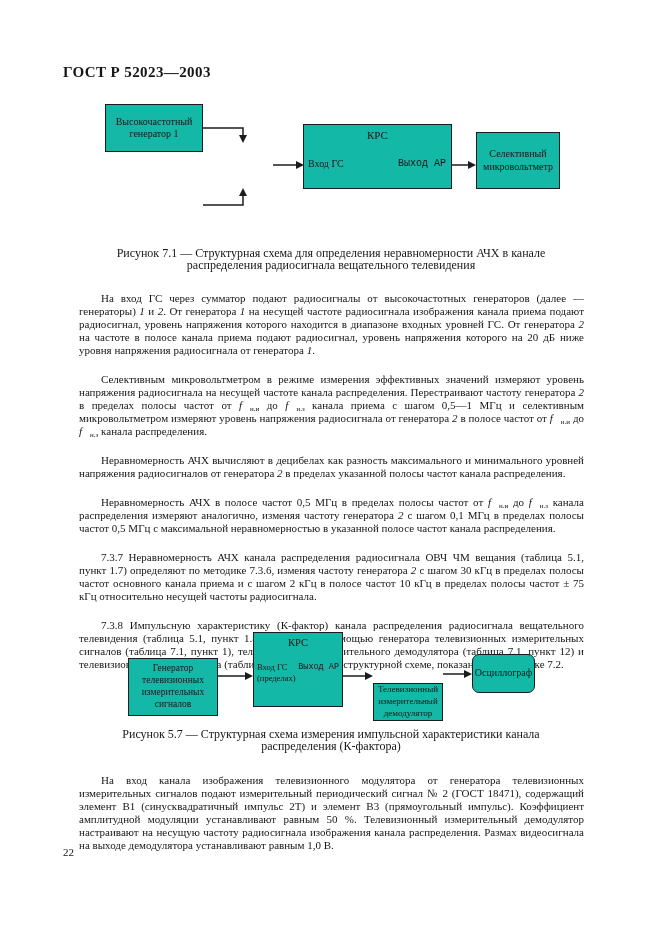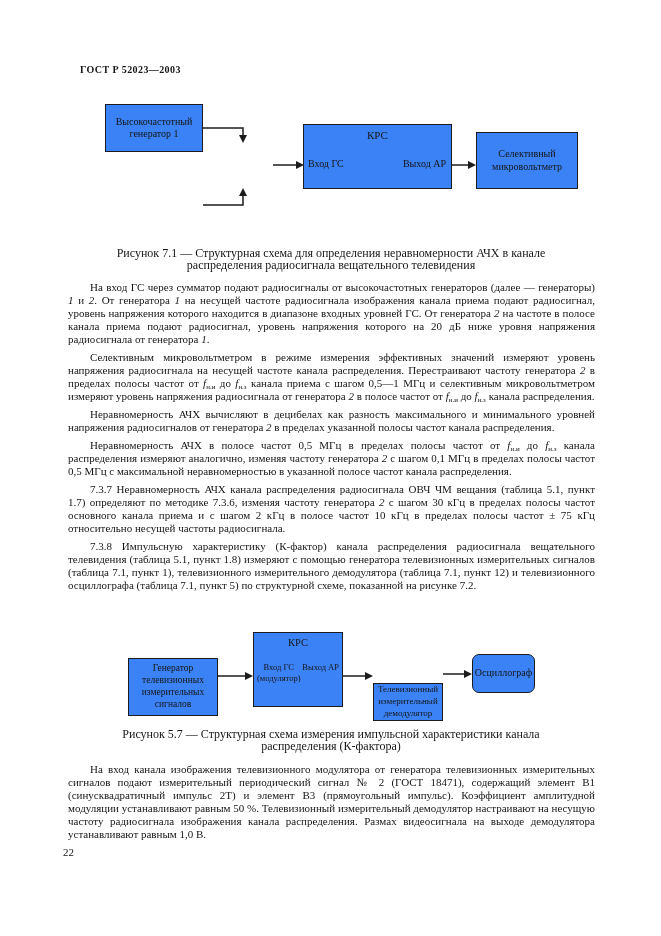--- a/index.html
+++ b/index.html
@@ -2,66 +2,66 @@
 <html lang="ru"><head>
 <meta charset="utf-8">
 <style>
   html,body{margin:0;padding:0;}
   body{
     width:661px;height:936px;background:#ffffff;position:relative;
     font-family:"Liberation Serif", serif;color:#161616;overflow:hidden;
   }
   .page{position:absolute;inset:0;}
   .doc-header{
-    position:absolute;left:80px;top:64px;
-    font-size:10px;font-weight:bold;letter-spacing:.4px;
+    position:absolute;left:63px;top:64px;
+    font-size:15px;font-weight:bold;letter-spacing:.4px;
   }
   
   .diagram{position:absolute;left:63px;width:537px;}
   #fig1{top:97px;height:143px;}
   #fig2{top:628px;height:88px;}
   .arrows{position:absolute;left:0;top:0;}
   .dbox{
-    position:absolute;border:1.6px solid #1c1c1c;background:#3b82f6;box-sizing:border-box;
+    position:absolute;border:1.6px solid #1c1c1c;background:#14b8a6;box-sizing:border-box;
     display:flex;align-items:center;justify-content:center;
     text-align:center;font-size:10px;line-height:1.25;padding:2px;
   }
   
   .b-gen1{left:42px;top:7px;width:98px;height:48px;}
   .b-gen2{left:42px;top:82px;width:98px;height:51px;}
   .b-sum {left:151px;top:46px;width:59px;height:45px;}
   .b-krs1{left:240px;top:27px;width:149px;height:65px;display:block;padding:0;}
-  .b-sel {left:413px;top:35px;width:102px;height:57px;font-size:10px;}
+  .b-sel {left:413px;top:35px;width:84px;height:57px;font-size:10px;}
   
   .b-tvgen{left:65px;top:30px;width:90px;height:58px;font-size:9.5px;}
   .b-krs2 {left:190px;top:4px;width:90px;height:75px;display:block;padding:0;}
   .b-dem  {left:310px;top:27px;width:70px;height:38px;font-size:9px;line-height:1.3;margin-top:28px;}
   .b-osc  {left:409px;top:26px;width:63px;height:39px;font-size:10px;border-radius:7px;}
   .krs-title{position:absolute;left:0;top:4px;width:100%;text-align:center;font-size:11px;}
   .b-krs2 .krs-title{font-size:10.5px;top:3px;}
-  .port-in{position:absolute;left:4px;top:33px;font-size:10px;text-align:center;line-height:1.25;}
-  .port-out{position:absolute;right:5px;top:33px;font-size:10px;text-align:right;}
+  .port-in{position:absolute;left:4px;top:33px;font-size:10px;text-align:left;line-height:1.25;}
+  .port-out{position:absolute;right:5px;top:33px;font-size:10px;text-align:right;font-family:Liberation Mono, monospace;}
   .b-krs2 .port-in{left:3px;top:29px;font-size:8.5px;}
   .b-krs2 .port-out{right:3px;top:29px;font-size:8.5px;}
   
   .caption{
     position:absolute;left:101px;width:460px;text-align:center;
     font-size:12px;line-height:12px;
   }
   #cap1{top:247px;}
   #cap2{top:728px;}
   .textblock{
     position:absolute;left:63px;width:537px;
     font-size:11px;line-height:13px;text-align:justify;
   }
   #text1{top:276px;}
   #text2{top:758px;}
-  .para{margin:5px;text-indent:22px;}
+  .para{margin:16px;text-indent:22px;}
   .para i{font-style:italic;}
-  sub{font-size:7px;line-height:0;vertical-align:-2px;}
+  sub{font-size:7px;line-height:0;vertical-align:-2px;padding-left:8px;}
   .fvar{font-style:italic;}
   .pagenum{position:absolute;left:63px;top:846px;font-size:11px;}
 </style>
 </head>
 <body>
 
 <div class="page">
 
   <div class="doc-header">ГОСТ Р 52023—2003</div>
 
@@ -109,21 +109,21 @@
       </g>
       <g fill="#1c1c1c" stroke="none">
         <polygon points="182,44 182,52 190,48"></polygon>
         <polygon points="302,44 302,52 310,48"></polygon>
         <polygon points="401,42 401,50 409,46"></polygon>
       </g>
     </svg>
     <div class="dbox b-tvgen">Генератор телевизионных измерительных сигналов</div>
     <div class="dbox b-krs2">
       <span class="krs-title">КРС</span>
-      <span class="port-in"><span>Вход ГС</span><br><span>(модулятор)</span></span>
+      <span class="port-in"><span>Вход ГС</span><br><span>(пределах)</span></span>
       <span class="port-out">Выход АР</span>
     </div>
     <div class="dbox b-dem">Телевизионный измерительный демодулятор</div>
     <div class="dbox b-osc">Осциллограф</div>
   </div>
 
   <div class="caption" id="cap2">Рисунок 5.7 — Структурная схема измерения импульсной характеристики канала распределения (К-фактора)</div>
 
   <div class="textblock" id="text2">
     <p class="para">На вход канала изображения телевизионного модулятора от генератора телевизионных измерительных сигналов подают измерительный периодический сигнал № 2 (ГОСТ 18471), содержащий элемент В1 (синусквадратичный импульс 2Т) и элемент В3 (прямоугольный импульс). Коэффициент амплитудной модуляции устанавливают равным 50 %. Телевизионный измерительный демодулятор настраивают на несущую частоту радиосигнала изображения канала распределения. Размах видео­сигнала на выходе демодулятора устанавливают равным 1,0 В.</p>

